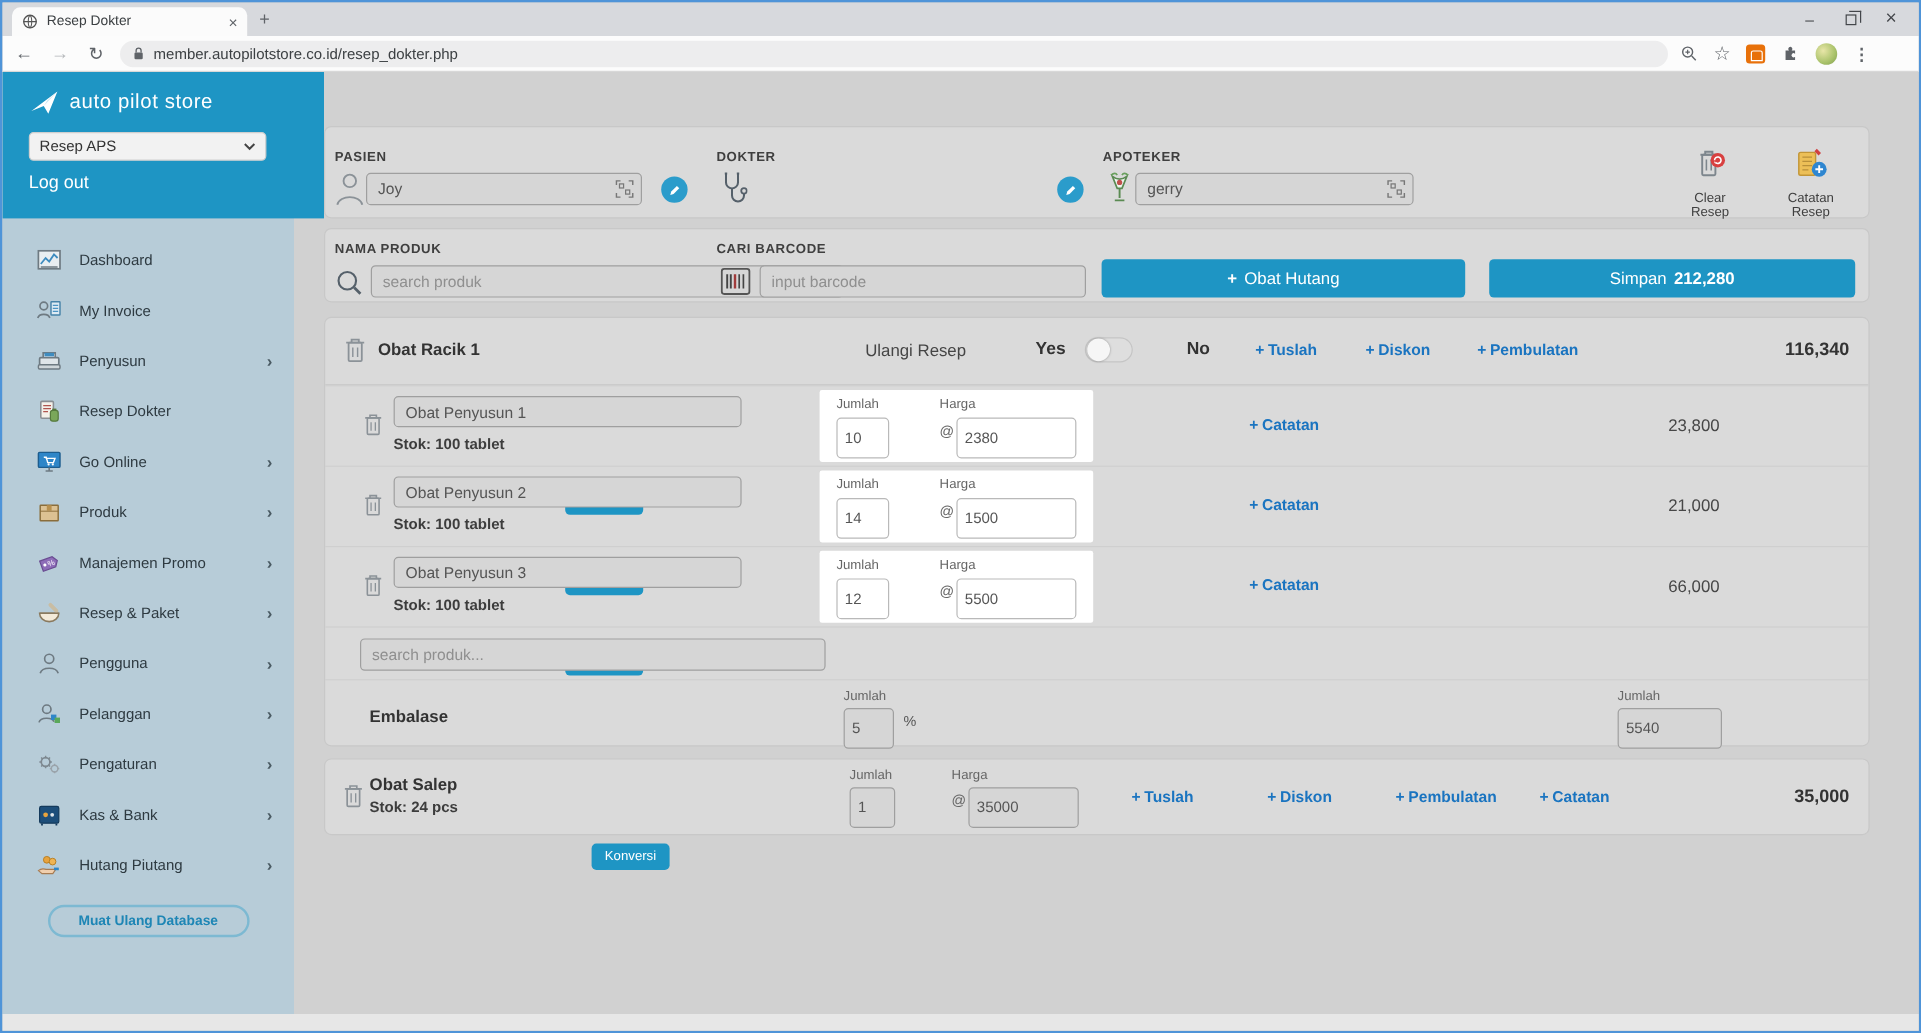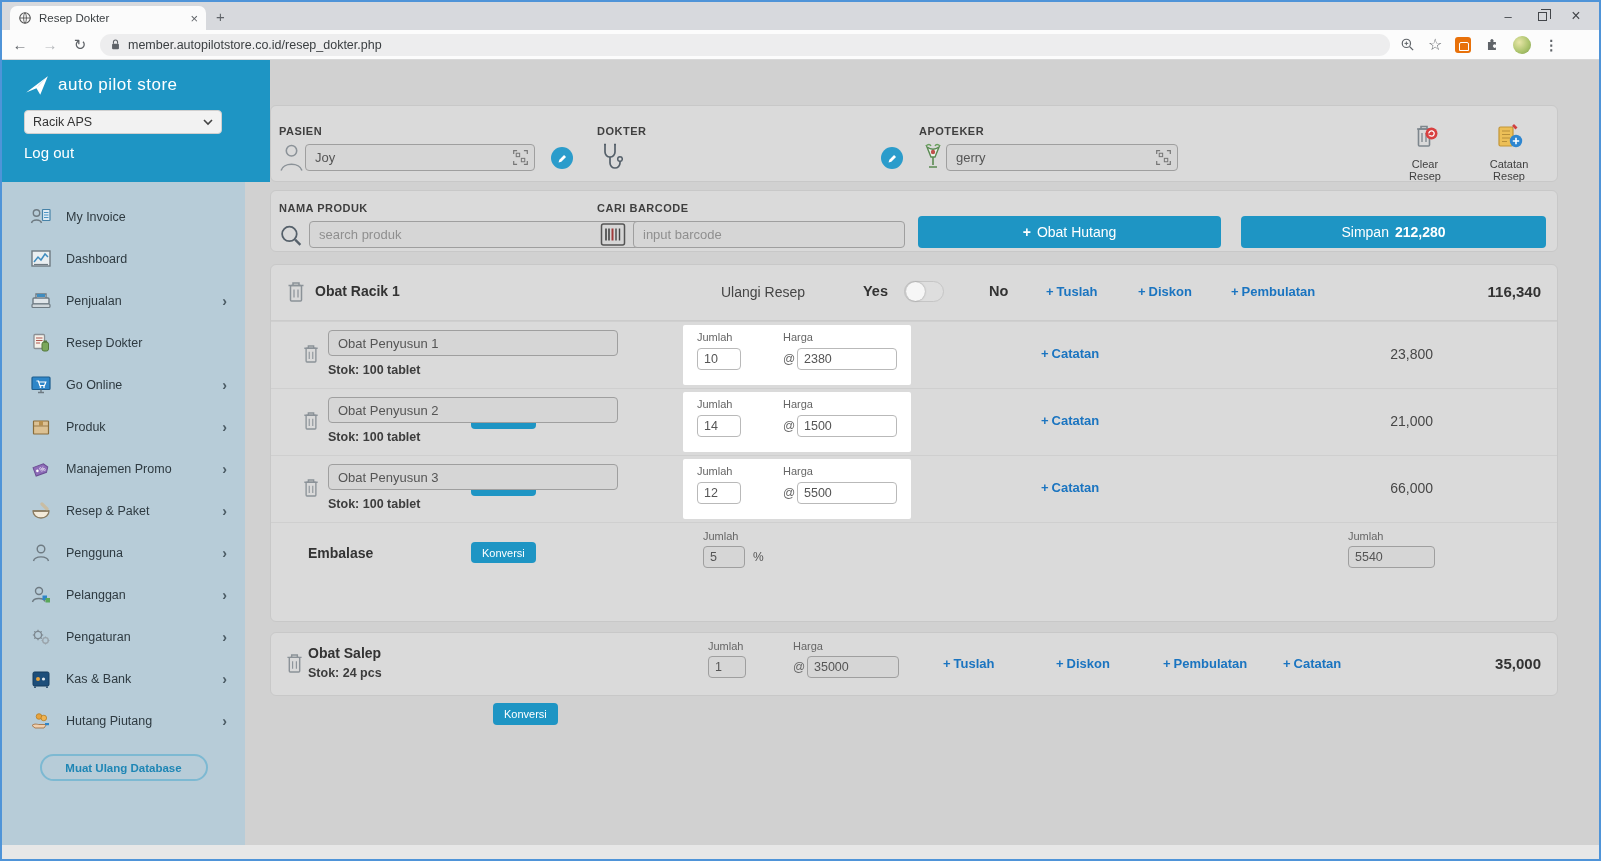--- a/index.html
+++ b/index.html
@@ -95,21 +95,21 @@
   .ing-row { position: relative; height: 67px; border-top: 1px solid #cfcfcf; }
   .ing-row:first-of-type { border-top: none; }
   .ing-name { position: absolute; left: 57px; top: 8px; width: 290px; height: 26px; padding: 0 9px; }
   .ing-stock { position: absolute; left: 57px; top: 41px; font-size: 12.5px; font-weight: 700; color: #3d3d3d; }
   .btn-konversi {
     position: absolute; background: #1e95c4; border: none; border-radius: 4px; color: #fff;
     font-size: 11px; font-family: inherit; height: 21px; padding: 0 11px; margin-top: 48px;
   }
   .white-panel { position: absolute; left: 412px; top: 3px; width: 228px; height: 60px; background: #fff; border-radius: 2px; }
   .wp-label { position: absolute; font-size: 11px; color: #666; }
-  .wp-input { position: absolute; background: #fff; border: 1px solid #b9b9b9; border-radius: 4px; height: 22px; font-family: inherit; font-size: 12.5px; color: #555; padding: 0 6px; }
+  .wp-input { position: absolute; background: #fff; border: 1px solid #b9b9b9; border-radius: 4px; height: 34px; font-family: inherit; font-size: 12.5px; color: #555; padding: 0 6px; }
   .at-sign { position: absolute; font-size: 12px; color: #666; }
   .ing-catatan { position: absolute; left: 770px; top: 24px; }
   .ing-subtotal { position: absolute; right: 124px; top: 24px; font-size: 14px; color: #474747; }
   .search-row { position: relative; height: 44px; border-top: 1px solid #cfcfcf; }
   .embalase-row { position: relative; height: 57px; border-top: 1px solid #cfcfcf; }
   
   #salep-card { top: 572px; height: 64px; }
   .trash-btn { position: absolute; background: transparent; border: none; padding: 0; }
   
   .small-label { font-size: 11px; color: #666; }
@@ -165,53 +165,53 @@
   <aside class="sidebar">
     <div class="sidebar-header">
       <div class="brand">
         <svg width="26" height="26" viewBox="0 0 24 24">
             <path d="M2 19L22 4l-7 17-3.5-6z" fill="#fff"></path>
             <path d="M11.5 15L22 4l-8 7z" fill="#cfe6f2"></path>
           </svg>
         <span>auto pilot store</span>
       </div>
       <div class="store-select">
-        <span>Racik APS</span>
+        <span>Resep APS</span>
         <svg width="10" height="7" viewBox="0 0 10 7">
             <path d="M1 1l4 4 4-4" fill="none" stroke="#444" stroke-width="1.6"></path>
           </svg>
       </div>
       <div class="logout">Log out</div>
     </div>
     <nav class="menu">
+      <div class="menu-item">
+        <svg class="mi-icon" viewBox="0 0 24 24">
+            <rect x="3" y="4" width="18" height="15" fill="#e9eef1" stroke="#6e7a82" stroke-width="1.4"></rect>
+            <path d="M5 15l4-5 3 3 4-6 3 3" fill="none" stroke="#3f8cbf" stroke-width="1.5"></path>
+            <path d="M5 17.5h14" stroke="#6e7a82" stroke-width="1.2"></path>
+          </svg>
+        <span class="mi-label">Dashboard</span>
+      </div>
       <div class="menu-item">
         <svg class="mi-icon" viewBox="0 0 24 24">
             <circle cx="7.5" cy="8" r="3.2" fill="none" stroke="#6e7a82" stroke-width="1.4"></circle>
             <path d="M2.5 18c1-4 9-4 10 0" fill="none" stroke="#6e7a82" stroke-width="1.4"></path>
             <rect x="13.5" y="4.5" width="7.5" height="11" rx="0.5" fill="#ddeaf3" stroke="#4682a8" stroke-width="1.2"></rect>
             <path d="M15 7.5h4.5M15 10h4.5M15 12.5h4.5" stroke="#4b94c4" stroke-width="1"></path>
           </svg>
         <span class="mi-label">My Invoice</span>
       </div>
       <div class="menu-item">
         <svg class="mi-icon" viewBox="0 0 24 24">
-            <rect x="3" y="4" width="18" height="15" fill="#e9eef1" stroke="#6e7a82" stroke-width="1.4"></rect>
-            <path d="M5 15l4-5 3 3 4-6 3 3" fill="none" stroke="#3f8cbf" stroke-width="1.5"></path>
-            <path d="M5 17.5h14" stroke="#6e7a82" stroke-width="1.2"></path>
-          </svg>
-        <span class="mi-label">Dashboard</span>
-      </div>
-      <div class="menu-item">
-        <svg class="mi-icon" viewBox="0 0 24 24">
             <path d="M7 9V5h10v4" fill="#fff" stroke="#6e7a82" stroke-width="1.4"></path>
             <rect x="4" y="9" width="16" height="6" rx="1" fill="#dfe5e9" stroke="#6e7a82" stroke-width="1.4"></rect>
             <rect x="8" y="5" width="8" height="3" fill="#3f8cbf"></rect>
             <rect x="3" y="15" width="18" height="3.5" rx="1" fill="#cfd6da" stroke="#6e7a82" stroke-width="1.2"></rect>
           </svg>
-        <span class="mi-label">Penjualan</span>
+        <span class="mi-label">Penyusun</span>
         <span class="mi-chevron">›</span>
       </div>
       <div class="menu-item">
         <svg class="mi-icon" viewBox="0 0 24 24">
             <rect x="5" y="3.5" width="10.5" height="14" rx="1" fill="#f4f1ea" stroke="#8a8f94" stroke-width="1.3"></rect>
             <path d="M7 7h6.5M7 9.5h6.5M7 12h4" stroke="#b0564f" stroke-width="1"></path>
             <rect x="13" y="11" width="6.5" height="9" rx="2" fill="#7aa75a" stroke="#55793d" stroke-width="1"></rect>
             <rect x="14.5" y="9.5" width="3.5" height="2" fill="#55793d"></rect>
           </svg>
         <span class="mi-label">Resep Dokter</span>
@@ -508,20 +508,23 @@
           <span class="at-sign" style="left:100px; top:27px;">@</span>
           <input class="wp-input" style="left: 114px; top: 23px; width: 100px;" value="5500">
         </div>
         <span class="link-blue ing-catatan">
             <b>+</b>
             <span>Catatan</span>
           </span>
         <span class="ing-subtotal">66,000</span>
       </div>
 
+      <div class="search-row">
+        <input class="field-input" style="position: absolute; left: 29px; top: 9px; width: 388px; padding-right: 9px;" placeholder="search produk...">
+      </div>
 
       <div class="embalase-row">
         <span class="section-title" style="position:absolute; left:37px; top:22px;">Embalase</span>
         <span class="small-label" style="position:absolute; left:432px; top:7px;">Jumlah</span>
         <input class="wp-input" style="left: 432px; top: 23px; width: 42px; background: rgb(214, 214, 214); border-color: rgb(159, 159, 159);" value="5">
         <span style="position:absolute; left:482px; top:27px; font-size:12px; color:#555;">%</span>
         <span class="small-label" style="position:absolute; left:1077px; top:7px;">Jumlah</span>
         <input class="wp-input" style="left: 1077px; top: 23px; width: 87px; background: rgb(214, 214, 214); border-color: rgb(159, 159, 159);" value="5540">
       </div>
     </div>

